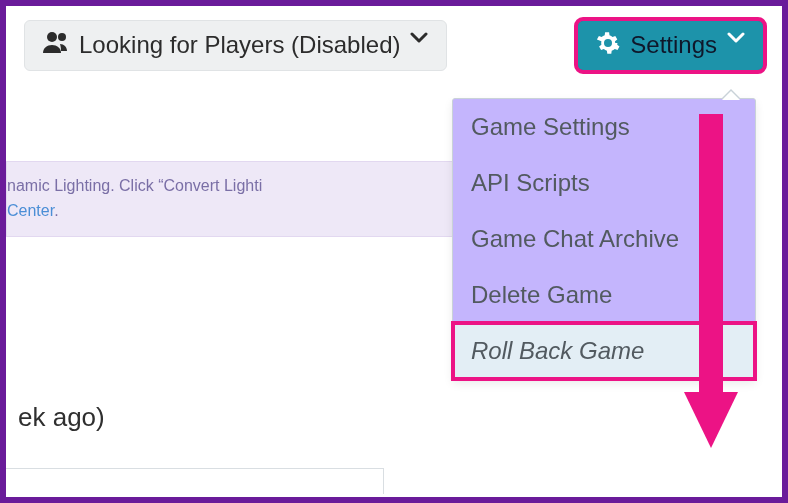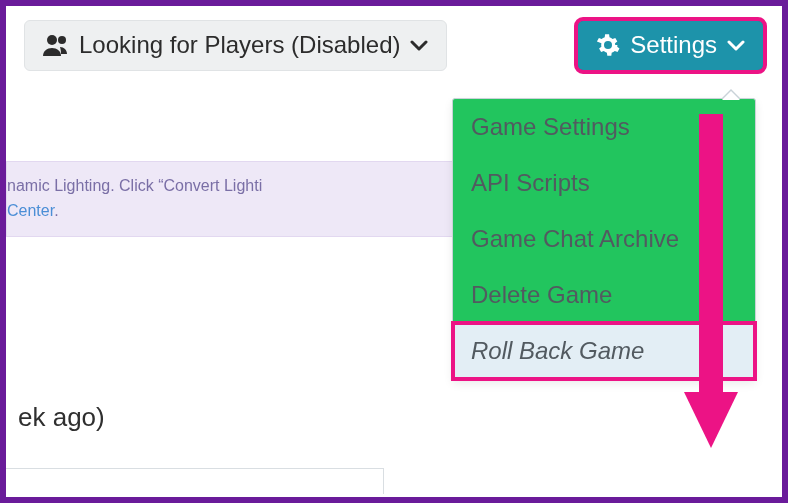--- a/index.html
+++ b/index.html
@@ -19,52 +19,52 @@
     background: #fff;
   }
   .toolbar {
     display: flex;
     align-items: flex-start;
     gap: 20px;
     padding: 14px 18px 0 18px;
   }
   .btn {
     display: inline-flex;
-    align-items: center;
+    align-items: flex-start;
     gap: 10px;
     border-radius: 6px;
     padding: 10px 18px;
     cursor: pointer;
     font-size: 24px;
     line-height: 1.2;
     border: 1px solid transparent;
     white-space: nowrap;
   }
   .btn-light {
     background: #eef0f1;
     color: #2c2c2c;
     border-color: #e0e3e5;
   }
   .btn-primary {
     background: #1d93aa;
-    color: #ffffff;
+    color: #0f172a;
     border-color: #187e92;
   }
   .highlight-pink {
     outline: 4px solid #ec1385;
     outline-offset: -1px;
   }
   .icon { display: inline-flex; }
   .icon svg { display: block; }
   .menu {
     position: absolute;
     top: 92px;
     right: 26px;
     width: 304px;
-    background: #22c55e;
+    background: #c4b5fd;
     border: 1px solid #c9d2d8;
     border-radius: 3px;
     box-shadow: 0 4px 10px rgba(0,0,0,0.08);
     z-index: 10;
   }
   .menu::before {
     content: "";
     position: absolute;
     top: -10px;
     right: 14px;

